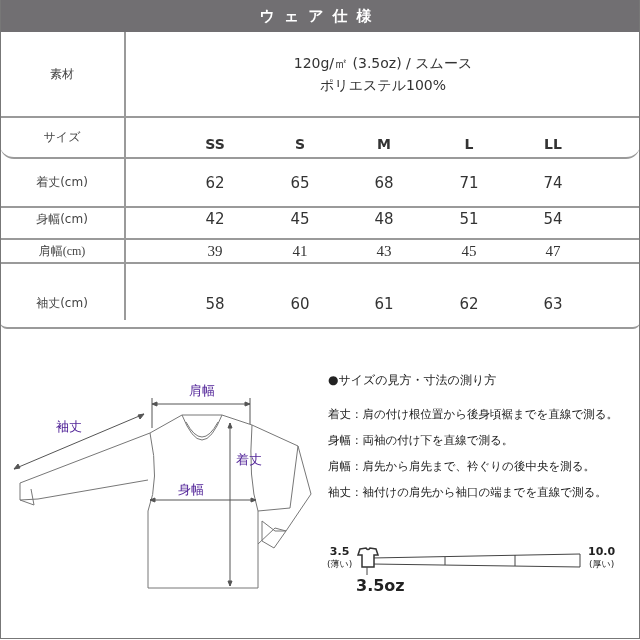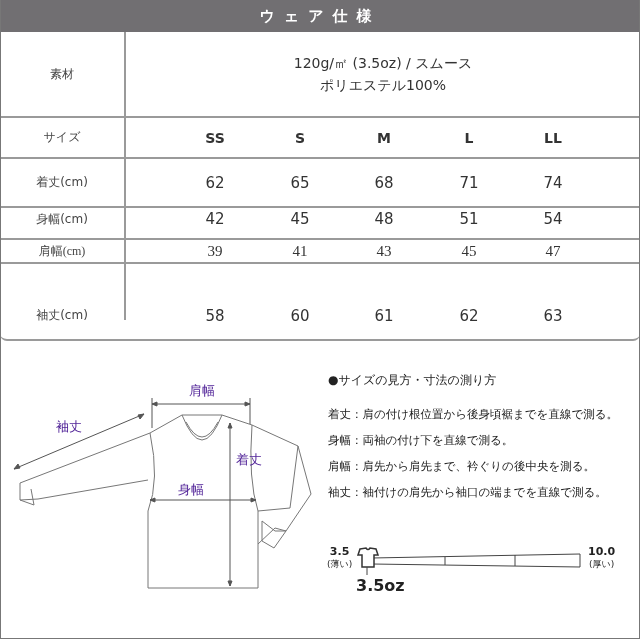--- a/index.html
+++ b/index.html
@@ -13,21 +13,21 @@
   .row { position:absolute; left:0; width:640px; border-bottom:2px solid #9a9a9a; box-sizing:border-box; }
   .label { position:absolute; left:0; top:0; width:124px; height:100%;
            display:flex; align-items:center; justify-content:center;
            font-size:12px; color:#444; }
   .vdiv { position:absolute; left:124px; top:32px; width:2px; height:288px; background:#9a9a9a; }
   .material { position:absolute; left:126px; top:0; right:0; height:100%;
               display:flex; flex-direction:column; align-items:center; justify-content:center;
               font-size:14px; line-height:22px; color:#333; }
   .cell { position:absolute; top:0; height:100%; width:60px; margin-left:-30px;
           display:flex; align-items:center; justify-content:center; font-size:15px; color:#333; }
-  .cell.size { font-weight:bold; font-size:14px; }
+  .cell.size { font-weight:bold; font-size:14px;margin-top:6px; }
   .howto { position:absolute; left:328px; top:372px; font-size:12px; color:#222; }
   .howto .title { margin-bottom:18px; }
   .howto .item { margin-left:0; margin-bottom:11px; font-size:11.5px; }
   .diagram { position:absolute; left:0; top:320px; }
   .dlabel { position:absolute; font-size:13px; color:#4c1d95; }
   .thick { position:absolute; font-size:11px; font-weight:bold; color:#222; text-align:center; line-height:12px; }
   .thick small { font-weight:normal; font-size:9px; display:block; }
 </style>
 </head>
 <body>
@@ -37,21 +37,21 @@
 </div>
 
 <div class="row" style="top:32px;height:86px;">
   <div class="label">素材</div>
   <div class="material">
     <div>120g/㎡ (3.5oz) / スムース</div>
     <div>ポリエステル100%</div>
   </div>
 </div>
 
-<div class="row" style="top:118px;height:41px;">
+<div class="row" style="top:118px;height:41px;border-radius:14px;">
   <div class="label">サイズ</div>
   <div class="cell size" style="left:215px">SS</div>
   <div class="cell size" style="left:300px">S</div>
   <div class="cell size" style="left:384px">M</div>
   <div class="cell size" style="left:469px">L</div>
   <div class="cell size" style="left:553px">LL</div>
 </div>
 
 <div class="row" style="top:159px;height:49px;">
   <div class="label">着丈(cm)</div>
@@ -73,21 +73,21 @@
 
 <div class="row" style="top:240px;height:24px;font-family:Liberation Serif, serif;">
   <div class="label">肩幅(cm)</div>
   <div class="cell" style="left:215px">39</div>
   <div class="cell" style="left:300px">41</div>
   <div class="cell" style="left:384px">43</div>
   <div class="cell" style="left:469px">45</div>
   <div class="cell" style="left:553px">47</div>
 </div>
 
-<div class="row" style="top:292px;height:49px;border-radius:7px;">
+<div class="row" style="top:280px;height:49px;border-radius:7px;">
   <div class="label">袖丈(cm)</div>
   <div class="cell" style="left:215px">58</div>
   <div class="cell" style="left:300px">60</div>
   <div class="cell" style="left:384px">61</div>
   <div class="cell" style="left:469px">62</div>
   <div class="cell" style="left:553px">63</div>
 </div>
 
 <div class="vdiv"></div>
 <div class="frame"></div>

